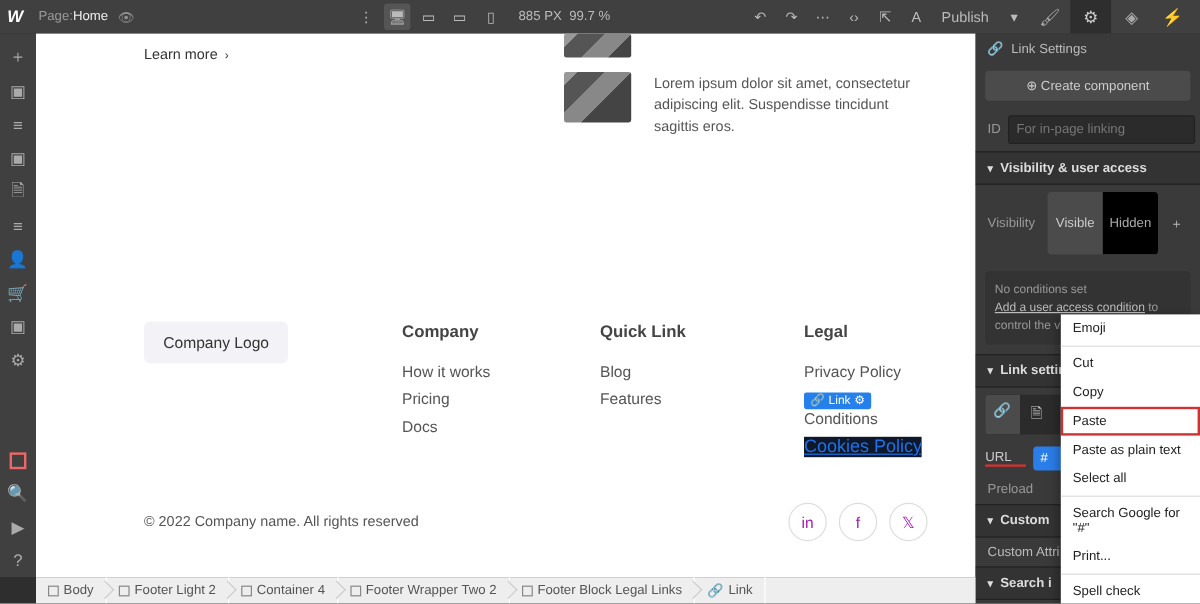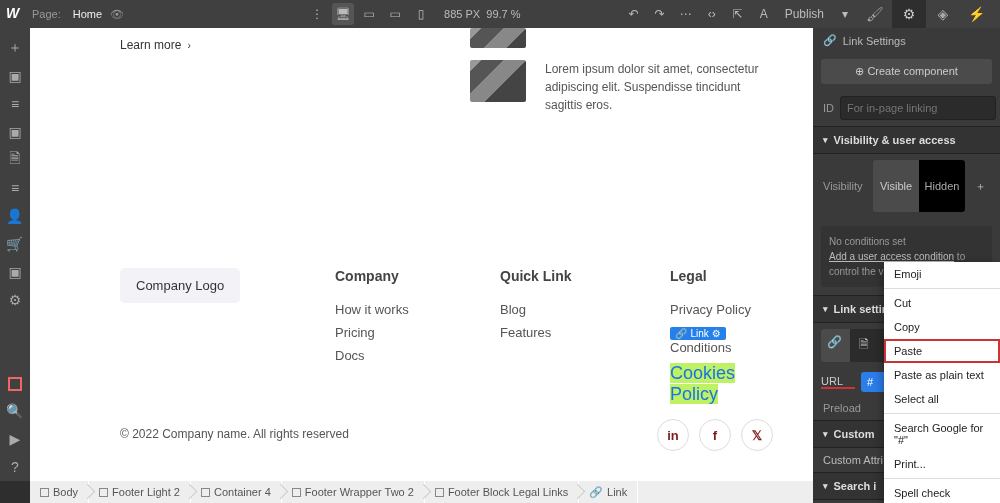--- a/index.html
+++ b/index.html
@@ -1,20 +1,20 @@
 <!DOCTYPE html>
 <html><head>
 <meta charset="utf-8">
 <style>
 *{box-sizing:border-box;margin:0;padding:0;font-family:Arial,Helvetica,sans-serif}
 body{width:1000px;height:503px;background:#2e2e2e;overflow:hidden;position:relative}
 .topbar{height:28px;background:#404040;display:flex;align-items:center;color:#ccc;font-size:11px;padding:0 6px}
 .topbar .w-logo{width:18px;height:18px;font-weight:900;font-size:14px;color:#fff;font-style:italic;margin-right:8px}
 .topbar .pglabel{color:#999}
-.topbar .pgname{color:#eee;margin-left:12px}
+.topbar .pgname{color:#eee;margin-left:0}
 .topbar .eye{margin-left:8px;opacity:.6}
 .topbar .ico{width:22px;height:22px;display:inline-flex;align-items:center;justify-content:center;border-radius:3px;margin:0 2px;color:#bbb;font-size:12px}
 .topbar .ico.act{background:#555}
 .topbar .sp{flex:1}
 .topbar .px{color:#bbb;margin:0 10px;font-size:11px}
 .topbar .rtabs{display:flex}
 .topbar .rtabs .rt{width:34px;height:28px;display:flex;align-items:center;justify-content:center;color:#aaa;font-size:14px}
 .topbar .rtabs .rt.active{background:#2e2e2e;color:#ccc}
 .leftcol{position:absolute;left:0;top:28px;width:30px;bottom:22px;background:#404040;display:flex;flex-direction:column;align-items:center;padding-top:6px}
 .leftcol .li{width:20px;height:20px;margin:4px 0;color:#aaa;font-size:14px;display:flex;align-items:center;justify-content:center;border-radius:3px}
@@ -25,24 +25,24 @@
 .canvas .top-art .chev{margin-left:6px;font-size:10px}
 .canvas .thumb{position:absolute;width:56px;height:42px;background:linear-gradient(135deg,#999 8px,#555 8px 24px,#888 24px 40px,#444 40px);border-radius:2px}
 .canvas .lorem{position:absolute;font-size:12px;color:#555;line-height:1.5;width:230px}
 .footer{position:absolute;left:90px;right:40px;top:240px}
 .footer h4{font-size:14px;font-weight:600;margin-bottom:18px}
 .footer .col{position:absolute;top:0;font-size:13px;color:#444}
 .footer .col ul{list-style:none}
 .footer .col li{margin:8px 0;color:#555}
 .logo-badge{background:#f3f3f7;border-radius:5px;padding:10px 16px;display:inline-block;font-size:13px;font-weight:400;color:#333}
 .link-tag{background:#2680eb;color:#fff;font-size:10px;padding:1px 5px;border-radius:2px;display:inline-flex;align-items:center;gap:3px}
-.cookies{color:#1a73e8;background:#bef264;font-size:18px}
+.cookies{color:#1a73e8;text-decoration:underline;background:#0f172a;font-size:15px}
 .copyright{position:absolute;left:90px;bottom:40px;font-size:12px;color:#555}
 .socials{position:absolute;right:40px;bottom:30px;display:flex;gap:10px}
-.soc{width:32px;height:32px;border:1px solid #ddd;border-radius:50%;display:flex;align-items:center;justify-content:center;font-size:13px;font-weight:bold;color:#7f1d1d}
+.soc{width:32px;height:32px;border:1px solid #ddd;border-radius:50%;display:flex;align-items:center;justify-content:center;font-size:13px;font-weight:normal;color:#a21caf}
 .rightpanel{position:absolute;right:0;top:28px;width:187px;bottom:0;background:#3a3a3a;color:#bbb;font-size:11px;overflow:hidden}
 .rp-row{padding:6px 10px;display:flex;align-items:center;gap:6px}
 .rp-head{background:#333;border-top:1px solid #222;border-bottom:1px solid #222;font-weight:600;color:#ddd;padding:7px 10px;display:flex;align-items:center}
 .rp-head .car{margin-right:6px;font-size:9px}
 .rp-create{margin:6px 8px;background:#4b4b4b;border-radius:3px;padding:6px;text-align:center;color:#ccc}
 .rp-input{flex:1;background:#2b2b2b;border:1px solid #222;color:#888;padding:5px 6px;border-radius:3px;font-size:11px}
 .rp-label{width:44px;color:#999}
 .seg{display:flex;margin:6px 8px;background:#4b4b4b;border-radius:3px;overflow:hidden}
 .seg span{flex:1;text-align:center;padding:20px 0;color:#ccc;font-size:11px}
 .seg span.hidden-opt{background:#000000;color:#aaa}

